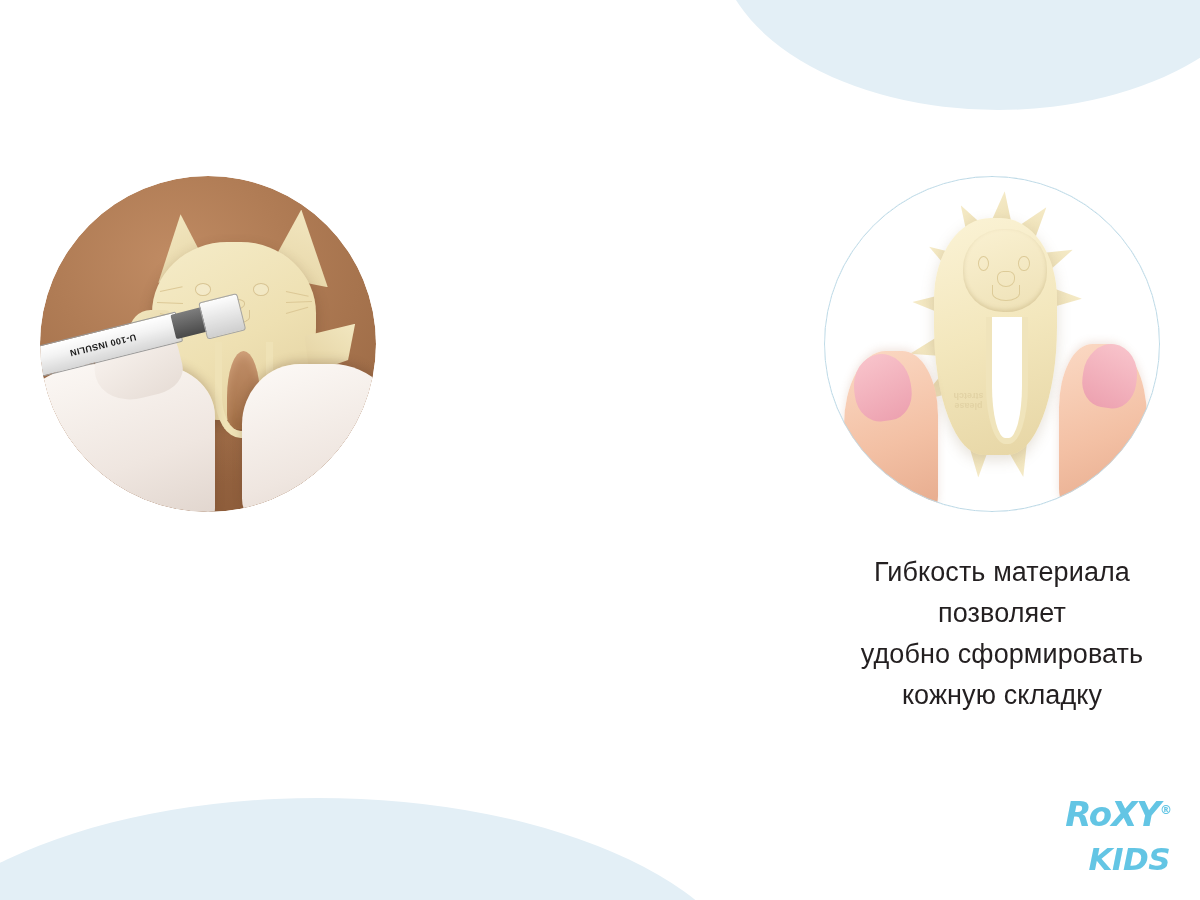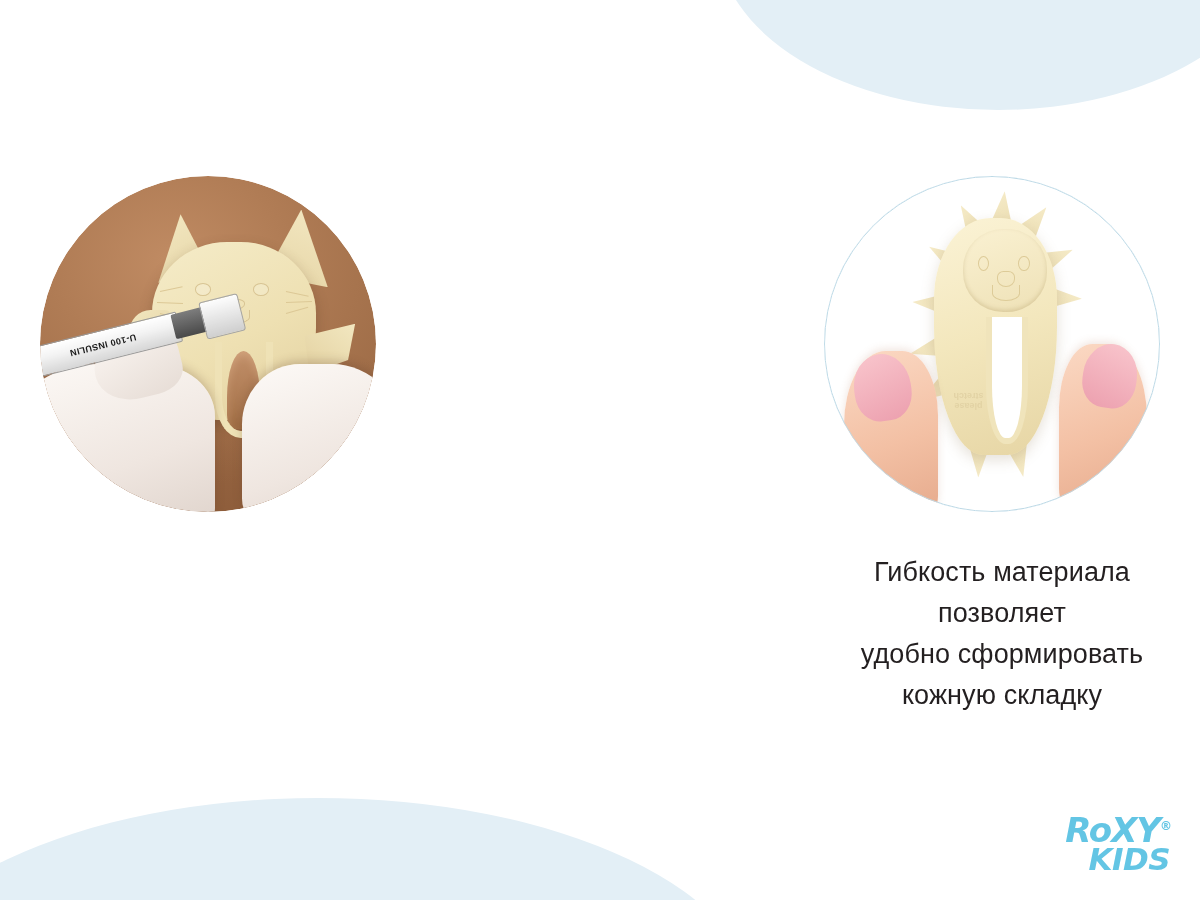--- a/index.html
+++ b/index.html
@@ -362,21 +362,21 @@
     letter-spacing: 0;
   }
   #brand-kids {
     display: block;
     font-family: "DejaVu Sans", sans-serif;
     font-weight: 700;
     font-size: 31px;
     color: #63c5e4;
     letter-spacing: -0.5px;
     font-style: italic;
-    margin-top: 1px;
+    margin-top: 17px;
     padding-right: 2px;
   }
 </style>
 </head>
 <body>
 
 <div id="page">
 
   <div class="bg-blob" id="blob-top-right"></div>
   <div class="bg-blob" id="blob-bottom-left"></div>

